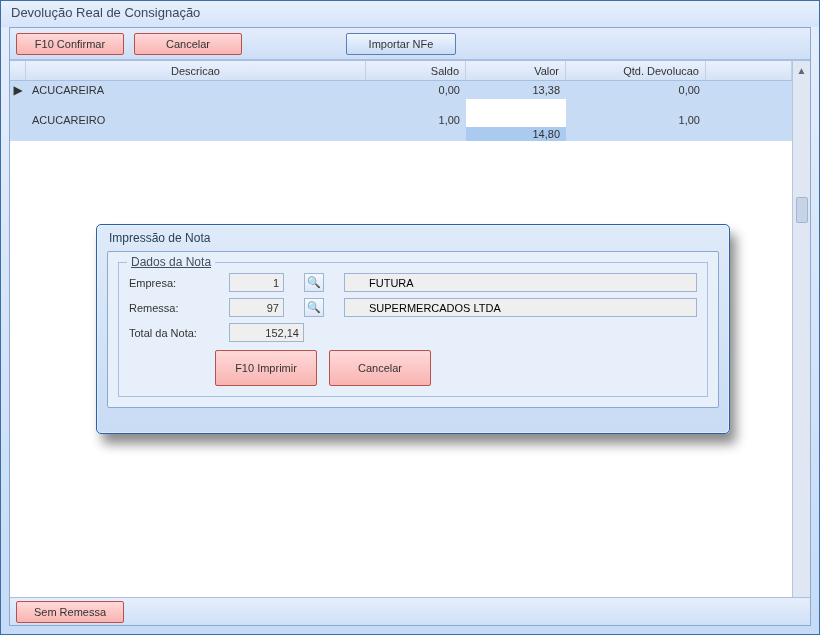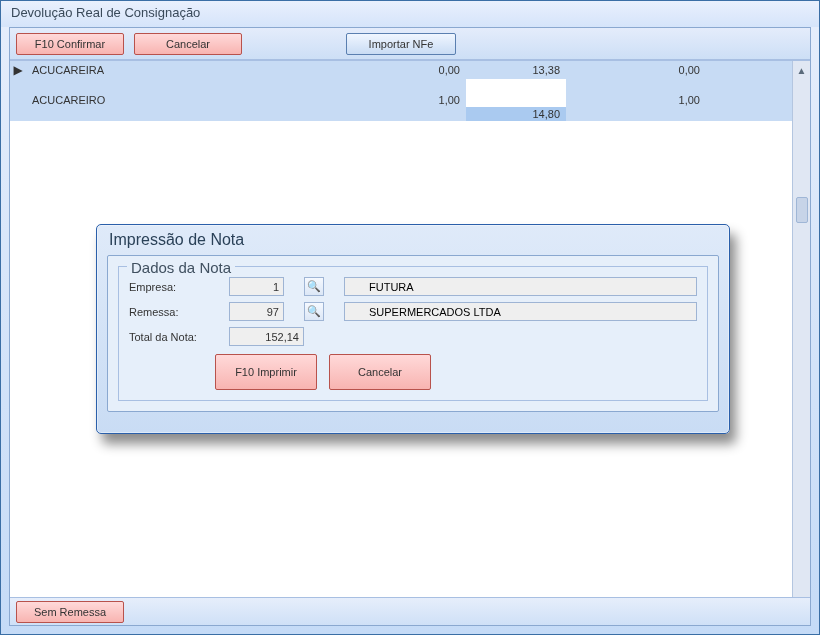--- a/index.html
+++ b/index.html
@@ -112,38 +112,38 @@
       position: absolute;
       left: 86px; top: 196px;
       width: 634px; height: 210px;
       border: 1px solid #2a5faa;
       border-radius: 5px;
       background: linear-gradient(#dfeaf9, #c9dcf4);
       box-shadow: 6px 10px 12px rgba(0,0,0,0.45), 0 0 0 1px rgba(255,255,255,0.4) inset;
       z-index: 10;
     }
     .modal .mtitle {
-      padding: 6px 12px; font-size: 16px; color: #2a4158;
+      padding: 6px 12px; font-size: 12px; color: #2a4158;
     }
     .modal .mbody {
       margin: 0 10px 10px 10px; flex: 1;
       border: 1px solid #8aa8d0; border-radius: 2px;
       background: #e6effa;
       padding: 10px;
     }
     .group {
       border: 1px solid #a8bfe2;
       padding: 10px 10px 10px 10px;
       position: relative;
       background: #e6effa;
     }
     .group-label {
       position: absolute; top: -8px; left: 8px;
       background: #e6effa; padding: 0 4px;
-      font-size: 15px; color: #405060;
+      font-size: 12px; color: #405060; text-decoration: underline;
     }
     .frow {
       display: flex; align-items: center; gap: 20px;
       margin-bottom: 6px; font-size: 11px; color: #333;
     }
     .frow label { width: 80px; }
     .numbox {
       width: 55px; height: 19px; text-align: right;
       padding: 1px 4px; font-size: 11px;
       border: 1px solid #9eb4d4; background: #fff;
@@ -176,20 +176,28 @@
   <div class="inner">
 
     <div class="toolbar">
       <button class="btn confirm">F10 Confirmar</button>
       <button class="btn cancel">Cancelar</button>
       <button class="btn blue import">Importar NFe</button>
     </div>
 
     <div class="grid-wrap">
       <div class="grid">
+        <div class="ghead">
+          <div class="c0"></div>
+          <div class="c1">Descricao</div>
+          <div class="c3">Saldo</div>
+          <div class="c4">Valor</div>
+          <div class="c5">Qtd. Devolucao</div>
+          <div></div>
+        </div>
         <div class="grid-body" id="grid-body">
             <div class="grow sel">
               <div class="ind">▶</div>
               <div>ACUCAREIRA</div>
               <div class="rnum">0,00</div>
               <div class="rnum ">13,38</div>
               <div class="rnum">0,00</div>
               <div></div>
             </div>
             <div class="grow sel">

